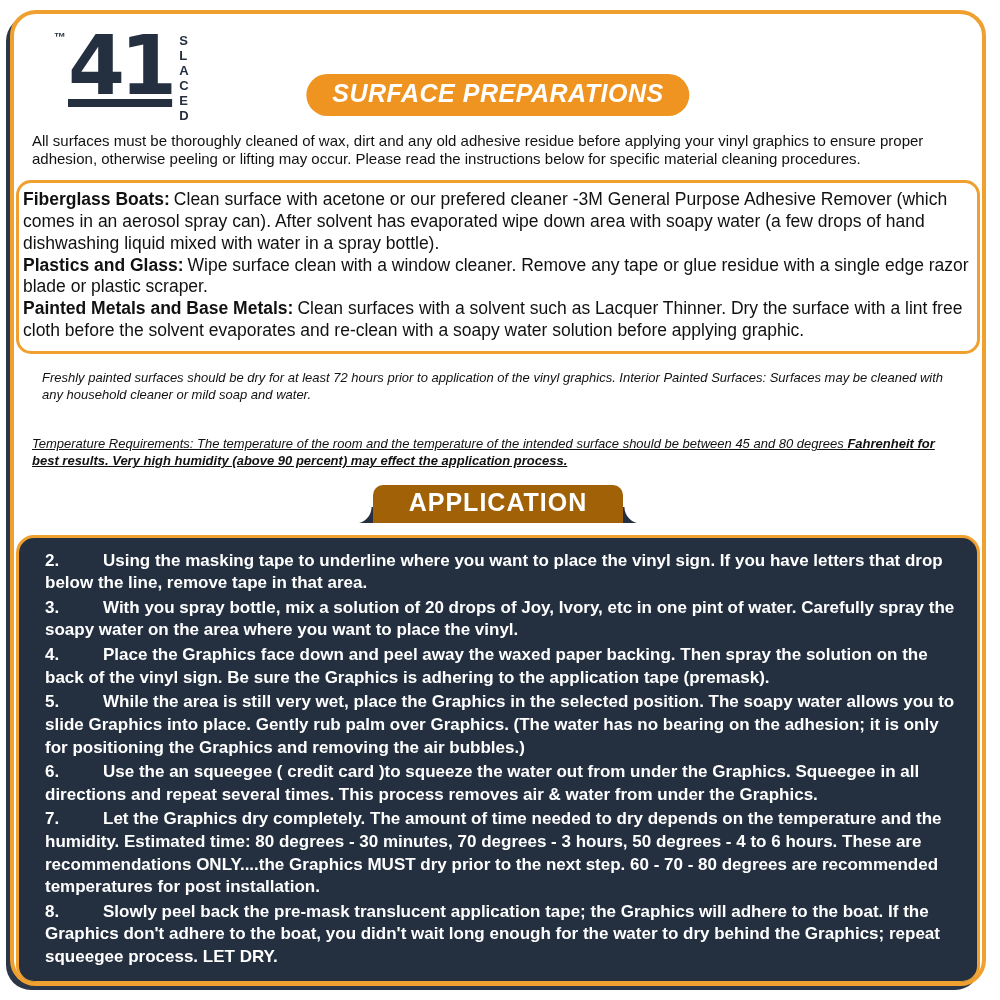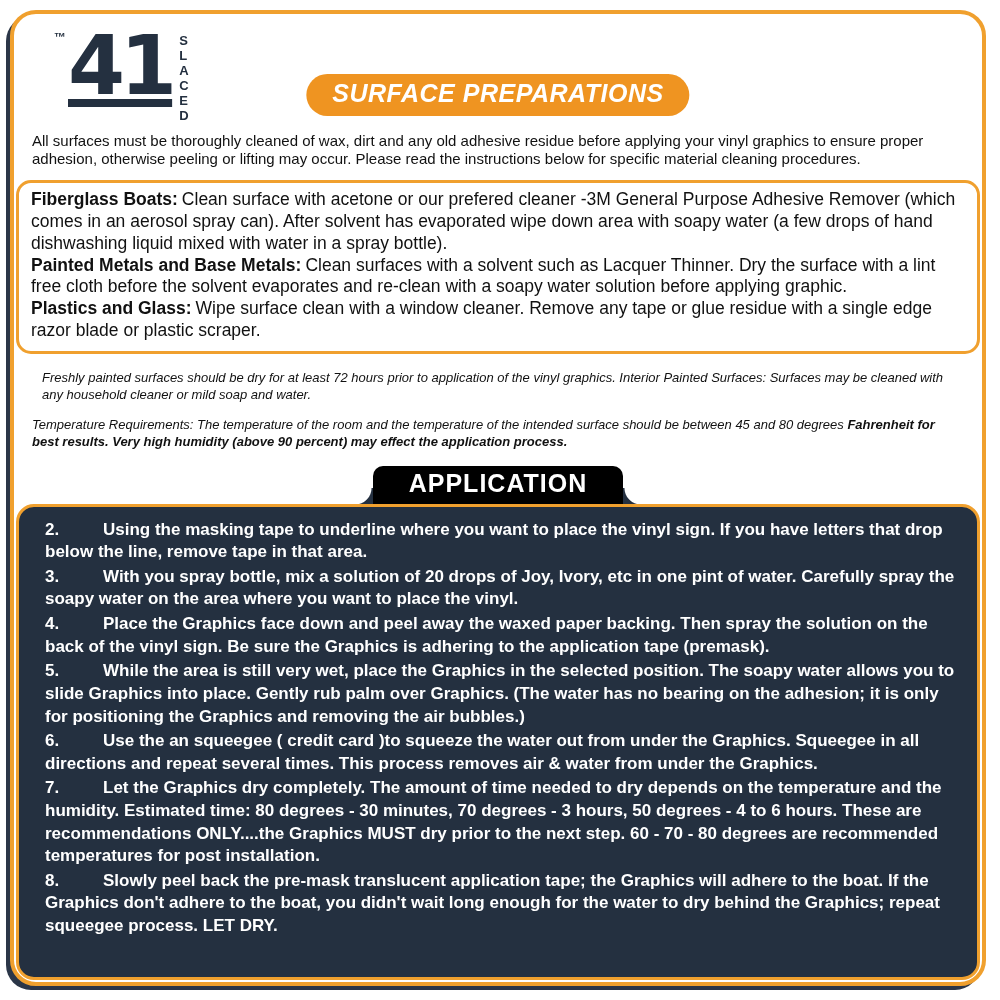--- a/index.html
+++ b/index.html
@@ -19,32 +19,32 @@
   .title-pill{
     position:absolute;left:50%;top:60px;transform:translateX(-50%);
     background:#EF9421;color:#fff;font-weight:bold;font-size:25px;
     padding:5px 26px 8px;border-radius:21px;letter-spacing:.5px;white-space:nowrap;font-style:italic;
   }
   
   .intro{margin:8px 18px 0;font-size:15px;line-height:1.23;flex:0 0 auto;}
   
   .clean-box{
     margin:11px 2px 0;border:3px solid #F0A02E;border-radius:15px;
-    padding:6px 12px 9px;font-size:17.5px;line-height:1.25;flex:0 0 auto;
+    padding:6px 4px 9px;font-size:17.5px;line-height:1.25;flex:0 0 auto;
   }
   .clean-box p{margin:0;}
   .clean-box b{margin-right:4px;}
   
   .note{font-style:italic;font-size:13px;line-height:1.32;flex:0 0 auto;}
   .note1{margin:15px 28px 0;}
-  .note2{margin:13px 18px 0;}
+  .note2{margin:32px 18px 0;text-decoration:underline;}
   
   .app-tab{
-    position:relative;z-index:2;width:max-content;margin:15px auto 0;flex:0 0 auto;
-    background:#000000;color:#fff;font-size:25px;font-weight:bold;
+    position:relative;z-index:2;width:max-content;margin:15px auto 12px;flex:0 0 auto;
+    background:#a16207;color:#fff;font-size:25px;font-weight:bold;
     padding:3px 36px 6px;border-radius:10px 10px 0 0;letter-spacing:1px;
   }
   .app-tab::before,.app-tab::after{
     content:"";position:absolute;bottom:0;width:18px;height:16px;
   }
   .app-tab::before{left:-18px;background:radial-gradient(circle at 0 0,transparent 16px,#243040 17px);}
   .app-tab::after{right:-18px;background:radial-gradient(circle at 100% 0,transparent 16px,#243040 17px);}
   .app-box{
     position:relative;z-index:1;flex:1 1 auto;margin:0 2px 2px;
     background:#243040;border:3px solid #F0A02E;border-radius:18px;
@@ -70,22 +70,22 @@
 E
 D</span>
     </div>
     <div class="title-pill">SURFACE PREPARATIONS</div>
   </div>
 
   <p class="intro">All surfaces must be thoroughly cleaned of wax, dirt and any old adhesive residue before applying your vinyl graphics to ensure proper adhesion, otherwise peeling or lifting may occur. Please read the instructions below for specific material cleaning procedures.</p>
 
   <div class="clean-box">
     <p><b>Fiberglass Boats:</b><span>Clean surface with acetone or our prefered cleaner -3M General Purpose Adhesive Remover (which comes in an aerosol spray can). After solvent has evaporated wipe down area with soapy water (a few drops of hand dishwashing liquid mixed with water in a spray bottle).</span></p>
+    <p><b>Plastics and Glass:</b><span>Wipe surface clean with a window cleaner. Remove any tape or glue residue with a single edge razor blade or plastic scraper.</span></p>
     <p><b>Painted Metals and Base Metals:</b><span>Clean surfaces with a solvent such as Lacquer Thinner. Dry the surface with a lint free cloth before the solvent evaporates and re-clean with a soapy water solution before applying graphic.</span></p>
-    <p><b>Plastics and Glass:</b><span>Wipe surface clean with a window cleaner. Remove any tape or glue residue with a single edge razor blade or plastic scraper.</span></p>
   </div>
 
   <p class="note note1">Freshly painted surfaces should be dry for at least 72 hours prior to application of the vinyl graphics. Interior Painted Surfaces: Surfaces may be cleaned with any household cleaner or mild soap and water.</p>
 
   <p class="note note2"><span>Temperature Requirements: The temperature of the room and the temperature of the intended surface should be between 45 and 80 degrees </span><b>Fahrenheit for best results. Very high humidity (above 90 percent) may effect the application process.</b></p>
 
   <div class="app-tab">APPLICATION</div>
 
   <div class="app-box">
     <p class="step"><span class="step-num">2.</span><span>Using the masking tape to underline where you want to place the vinyl sign. If you have letters that drop below the line, remove tape in that area.</span></p>

